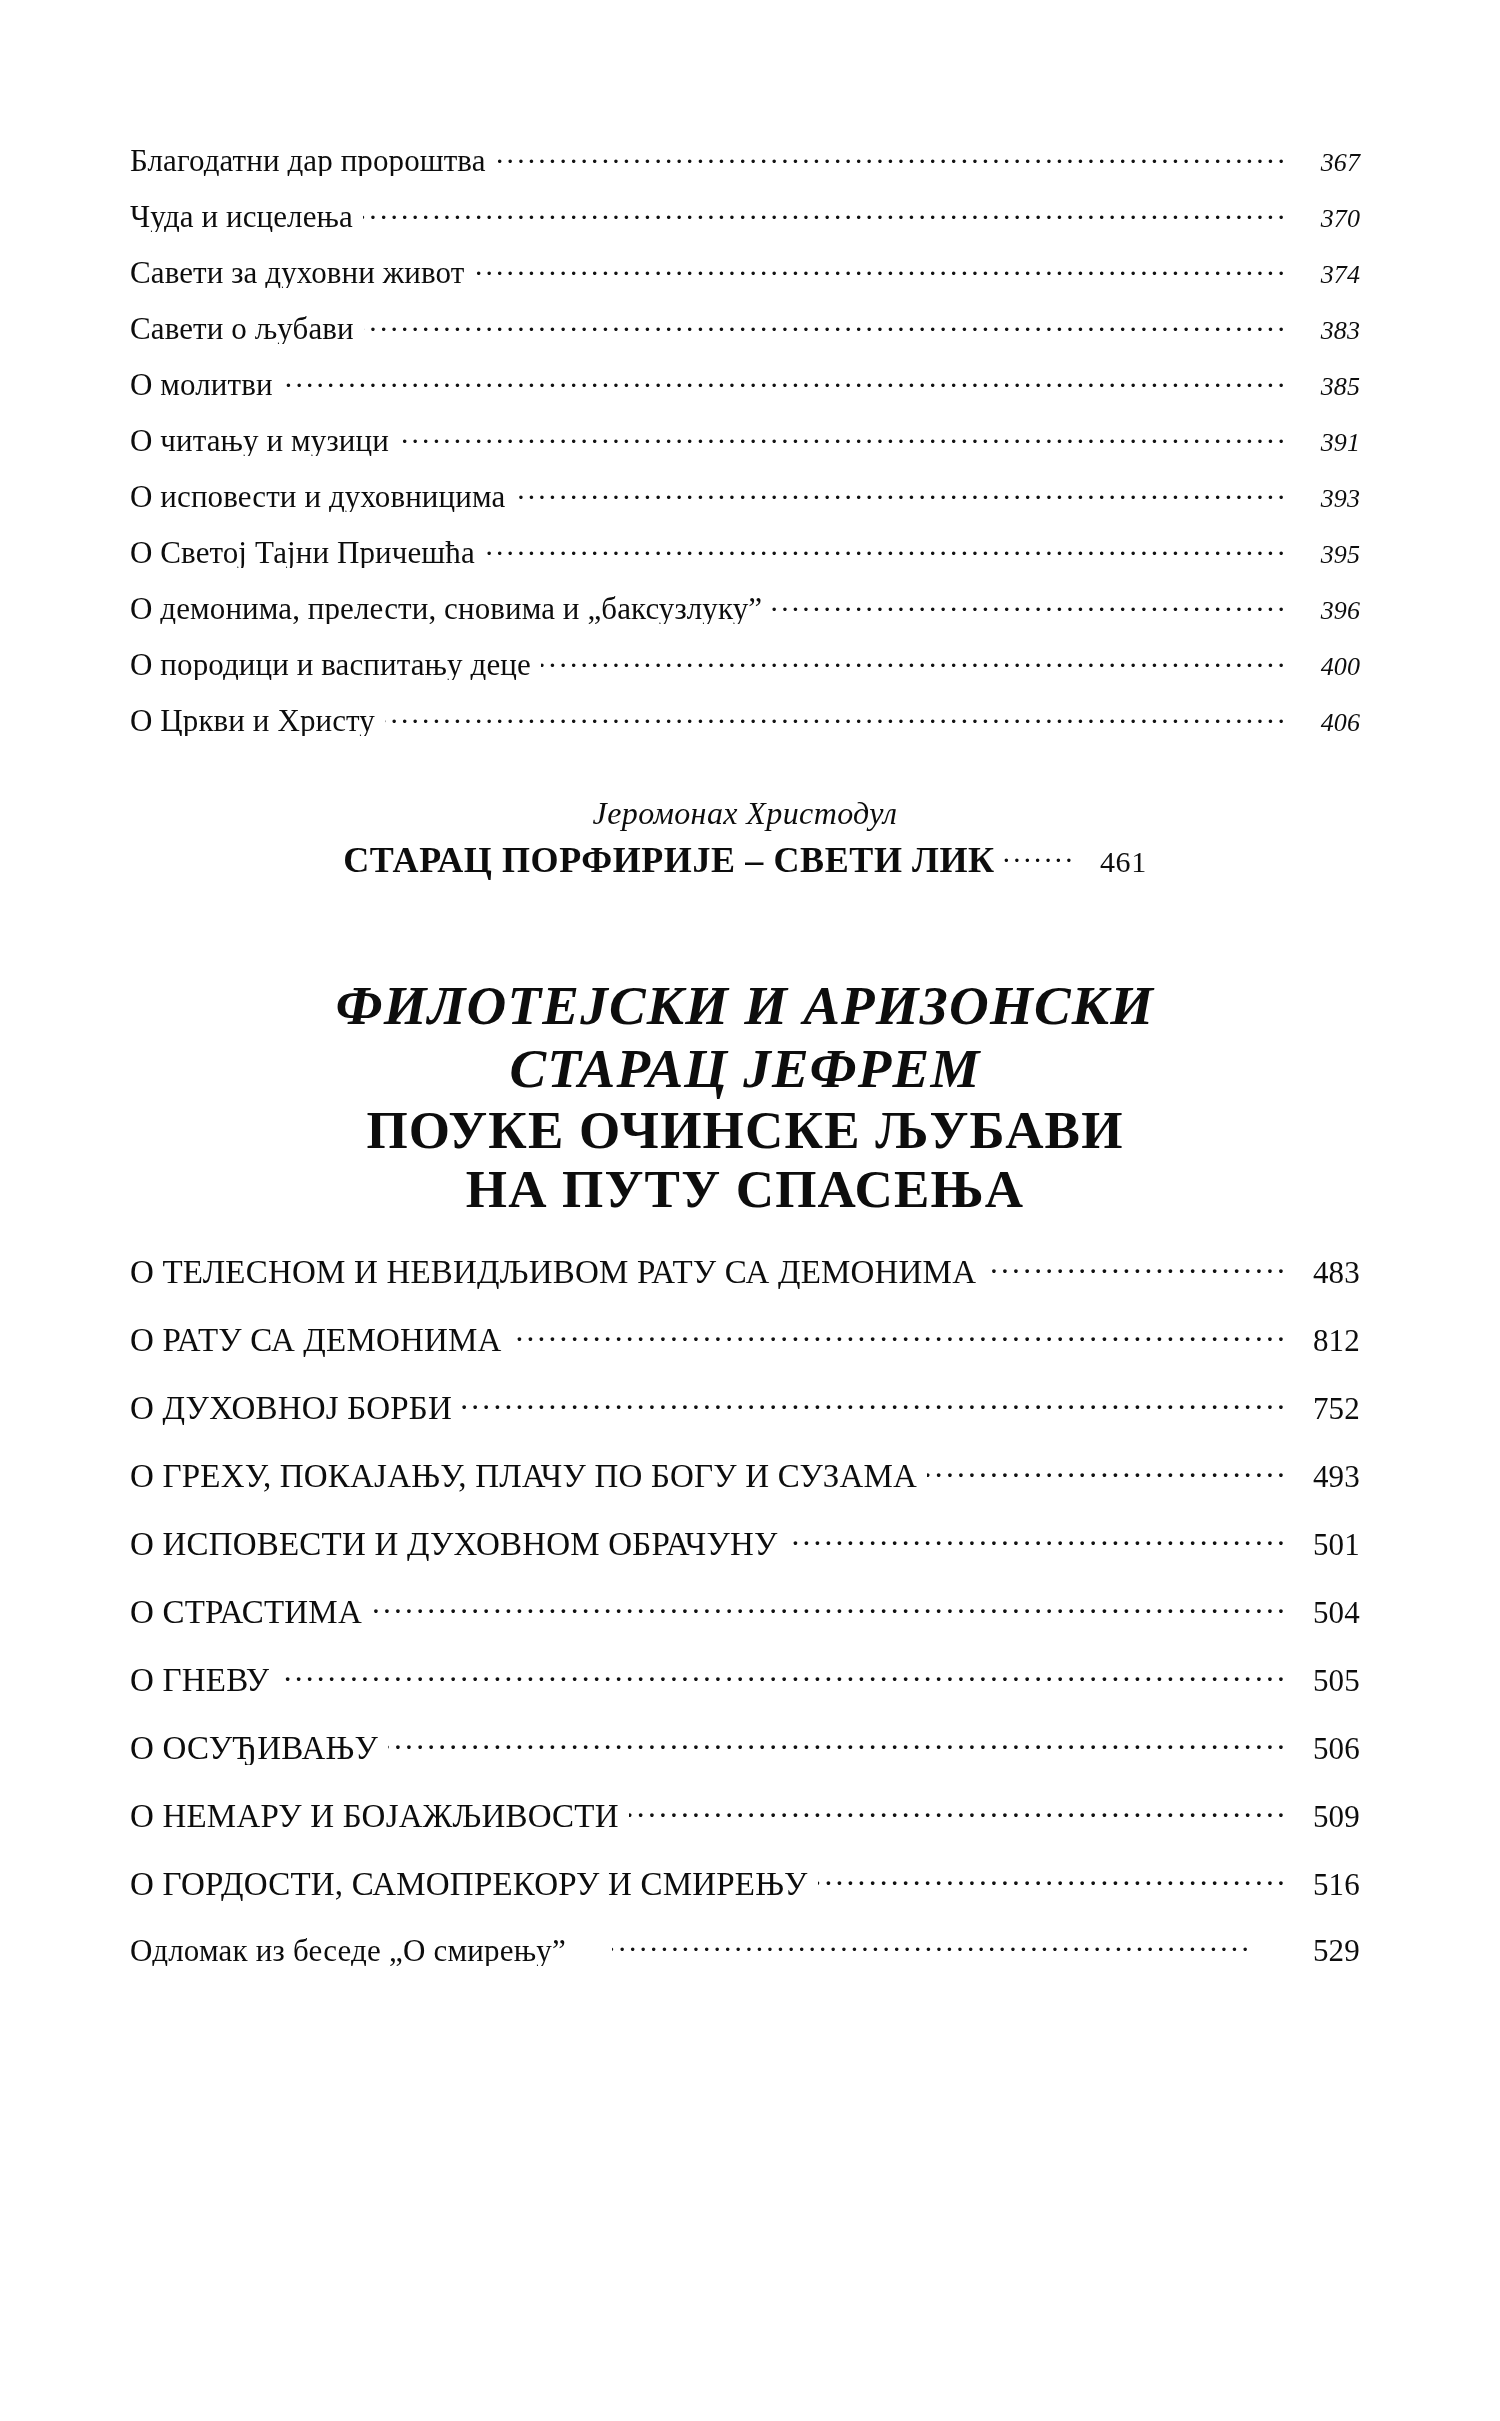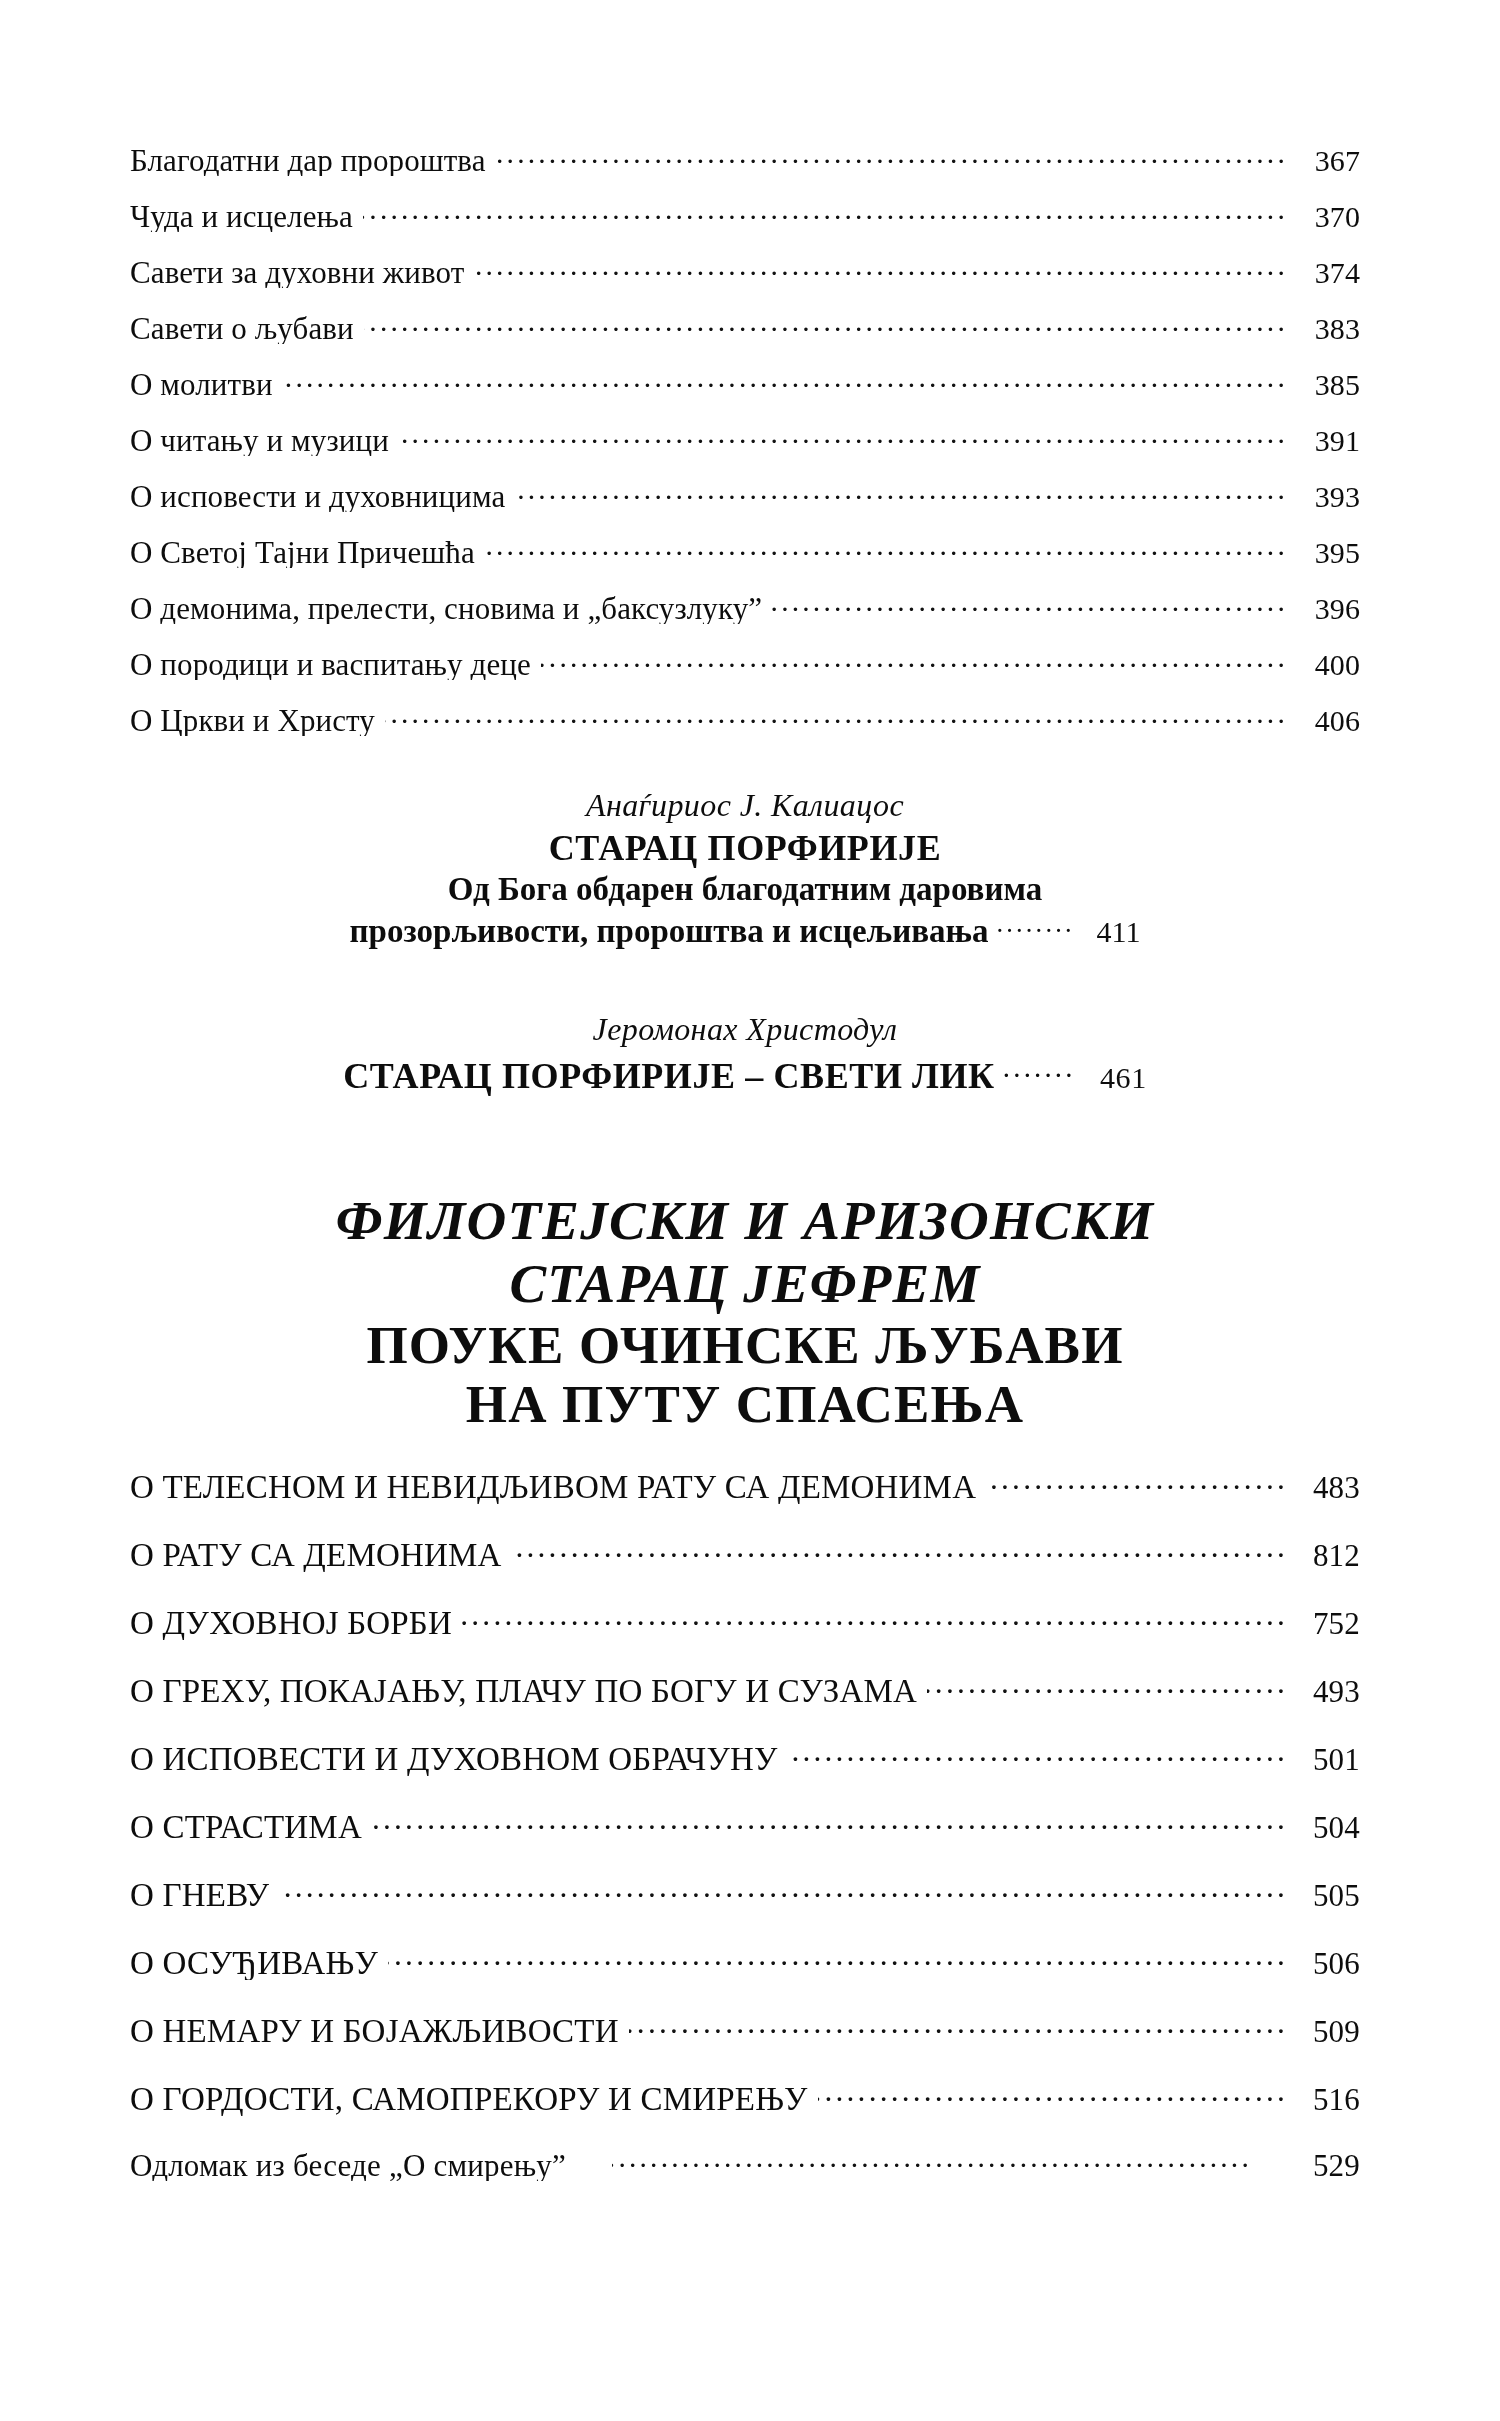--- a/index.html
+++ b/index.html
@@ -70,21 +70,21 @@
     font-family: "Liberation Serif", "DejaVu Serif", serif;
   }
 
   
   .list-plain .toc-row {
     font-size: 31px;
     line-height: 1.0;
     margin-bottom: 20px;
     letter-spacing: 0.1px;
   }
-  .list-plain .toc-page { font-size: 30px; }
+  .list-plain .toc-page { font-size: 26px; font-style: italic; }
 
   
   .block-center {
     text-align: center;
     margin-top: 52px;
   }
   .author-italic {
     font-style: italic;
     font-size: 32px;
     line-height: 1.12;
@@ -249,30 +249,20 @@
       </div>
 
       <div class="toc-row">
         <span class="toc-title">О Цркви и Христу</span>
         <span class="toc-leader"></span>
         <span class="toc-page">406</span>
       </div>
 
     </div>
 
-    <div class="block-center">
-      <div class="author-italic">Анаѓириос Ј. Калиацос</div>
-      <div class="work-title">СТАРАЦ ПОРФИРИЈЕ</div>
-      <div class="work-sub">Од Бога обдарен благодатним даровима</div>
-      <div class="work-sub centered-with-page">
-        <span class="cw-text">прозорљивости, пророштва и исцељивања</span>
-        <span class="cw-leader"></span>
-        <span class="cw-page">411</span>
-      </div>
-    </div>
 
     <div class="block-center block-2">
       <div class="author-italic">Јеромонах Христодул</div>
       <div class="work-title centered-with-page">
         <span class="cw-text">СТАРАЦ ПОРФИРИЈЕ – СВЕТИ ЛИК</span>
         <span class="cw-leader"></span>
         <span class="cw-page">461</span>
       </div>
     </div>
 

